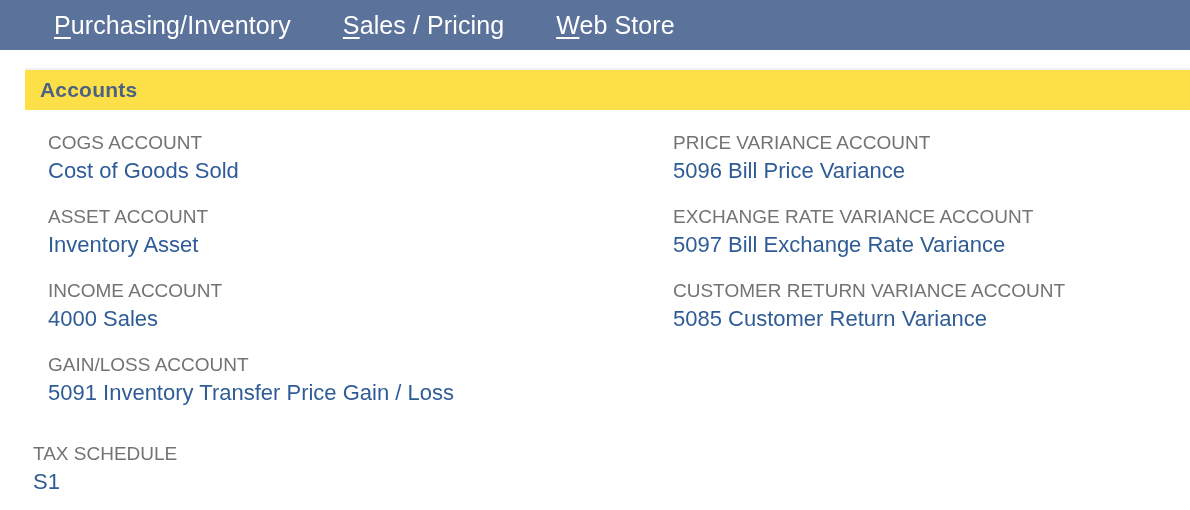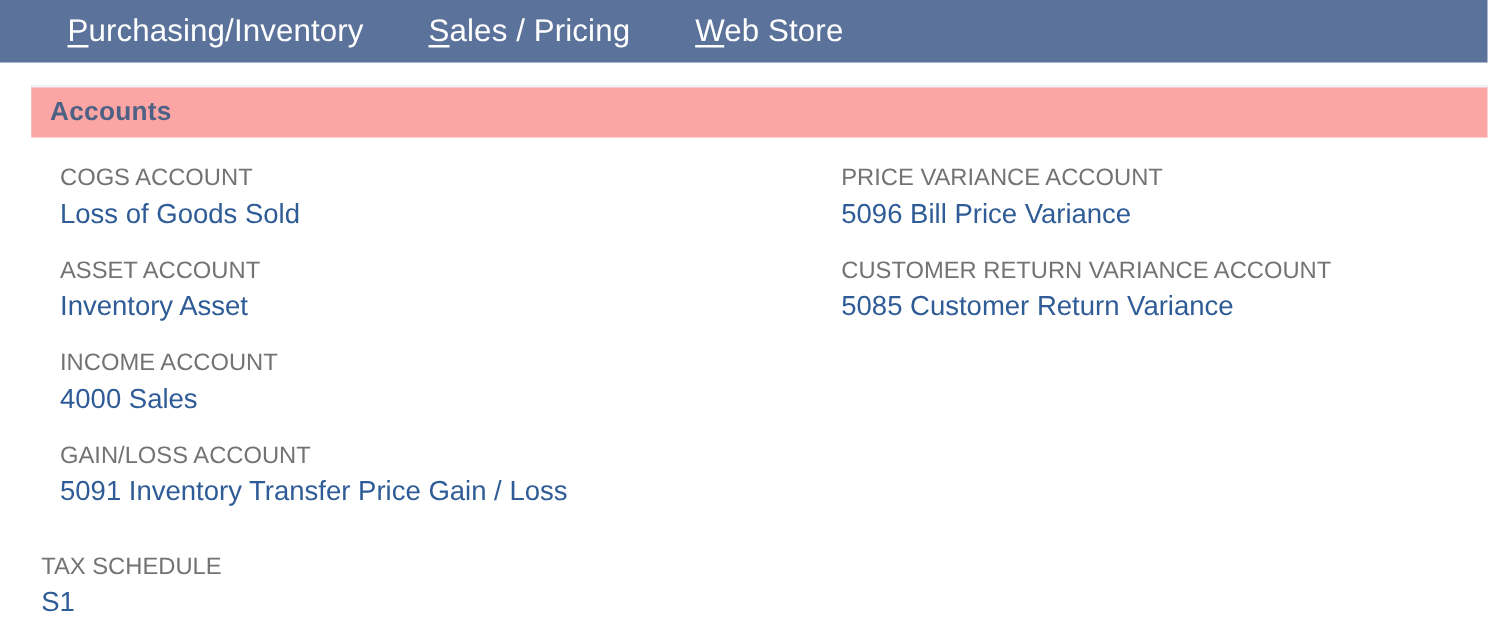--- a/index.html
+++ b/index.html
@@ -59,21 +59,21 @@
     border-bottom: 13px solid #ffffff;
   }
 
   
   .section-band {
     position: absolute;
     left: 25px;
     top: 68px;
     width: 1165px;
     height: 42px;
-    background: #fca5a5;
+    background: #fde047;
     border-top: 2px solid #eef1f6;
     box-sizing: border-box;
     display: flex;
     align-items: center;
   }
   .section-title {
     color: #4d6185;
     font-size: 21px;
     font-weight: bold;
     padding-left: 15px;
@@ -152,21 +152,21 @@
 <div class="section-band">
   <span class="section-title">Accounts</span>
 </div>
 
 <div class="fields">
 
   <div class="col col-left">
 
     <div class="field">
       <div class="field-label">COGS ACCOUNT</div>
-      <div class="field-value">Loss of Goods Sold</div>
+      <div class="field-value">Cost of Goods Sold</div>
     </div>
 
     <div class="field">
       <div class="field-label">ASSET ACCOUNT</div>
       <div class="field-value">Inventory Asset</div>
     </div>
 
     <div class="field">
       <div class="field-label">INCOME ACCOUNT</div>
       <div class="field-value">4000 Sales</div>
@@ -180,20 +180,24 @@
   </div>
 
   <div class="col col-right">
 
     <div class="field">
       <div class="field-label">PRICE VARIANCE ACCOUNT</div>
       <div class="field-value">5096 Bill Price Variance</div>
     </div>
 
 
+    <div class="field">
+      <div class="field-label">EXCHANGE RATE VARIANCE ACCOUNT</div>
+      <div class="field-value">5097 Bill Exchange Rate Variance</div>
+    </div>
 
     <div class="field">
       <div class="field-label">CUSTOMER RETURN VARIANCE ACCOUNT</div>
       <div class="field-value">5085 Customer Return Variance</div>
     </div>
 
   </div>
 
 </div>
 

